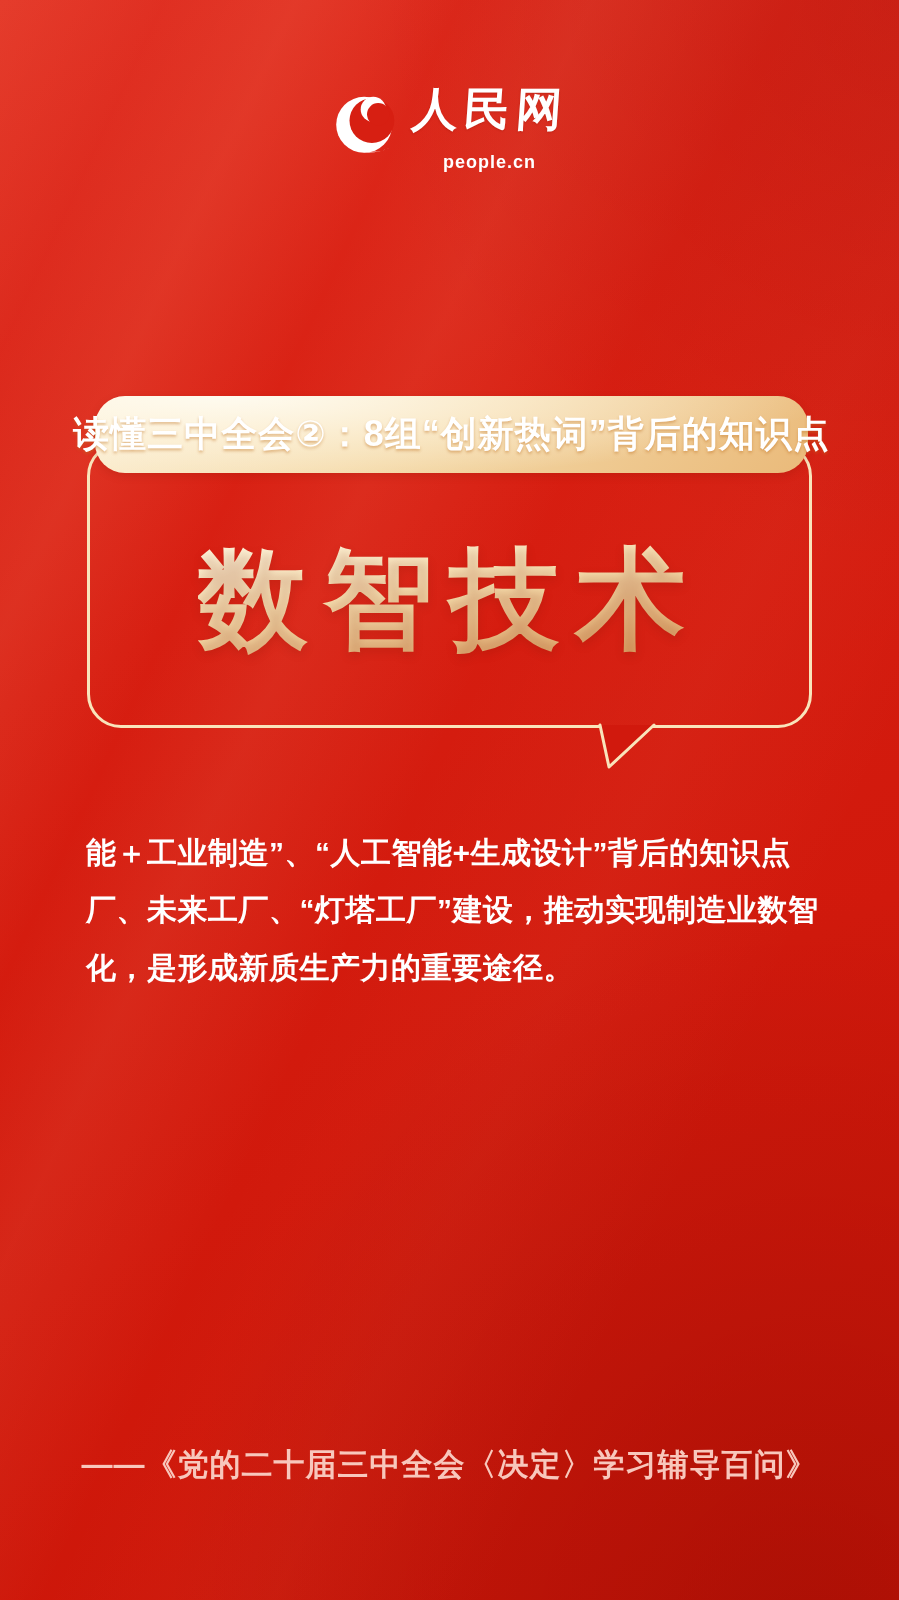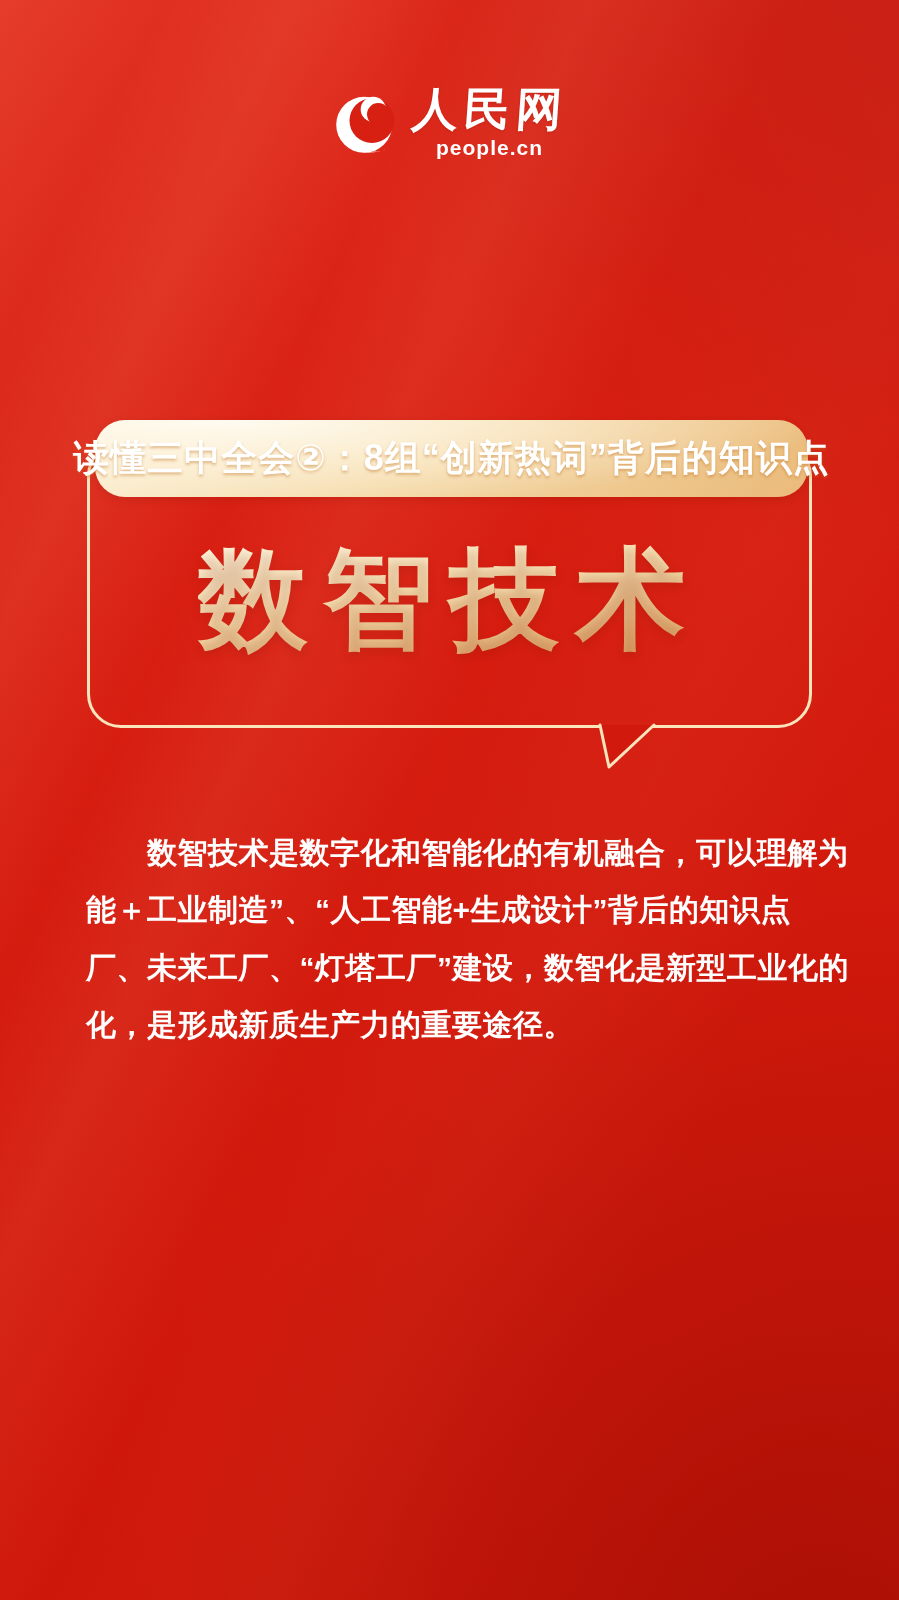--- a/index.html
+++ b/index.html
@@ -41,39 +41,39 @@
     color: #ffffff;
     font-size: 46px;
     font-weight: 800;
     letter-spacing: 6px;
     line-height: 1.1;
     transform: skewX(-4deg);
     text-shadow: 0 1px 2px rgba(140,20,0,0.3);
   }
   .logo-domain {
     color: #ffffff;
-    font-size: 21px;
+    font-size: 18px;
     font-weight: 700;
     letter-spacing: 1px;
-    margin-top: 1px;
+    margin-top: 17px;
   }
 
   
   .bubble {
     position: absolute;
     left: 87px; top: 442px;
     width: 725px; height: 286px;
     border: 3px solid #f9e4bb;
     border-radius: 34px;
   }
   .bubble-tail { position: absolute; left: 596px; top: 710px; width: 64px; height: 64px; }
 
   .badge {
     position: absolute;
-    left: 95px; top: 420px;
+    left: 95px; top: 396px;
     width: 713px; height: 77px;
     border-radius: 30px;
     background:
       radial-gradient(120% 160% at 18% 0%, rgba(255,252,242,0.95) 0%, rgba(255,248,230,0.55) 35%, rgba(255,240,210,0) 70%),
       linear-gradient(135deg, #fbeed2 0%, #f4d9a8 45%, #eaba7a 100%);
     box-shadow: 0 3px 8px rgba(120,20,0,0.18);
     display: flex;
     align-items: center;
     justify-content: center;
   }
@@ -162,20 +162,22 @@
 
   <div class="badge">
     <div class="badge-text">读懂三中全会②：8组“创新热词”背后的知识点</div>
   </div>
 
   <div class="headline">
     <span class="headline-title">数智技术</span>
   </div>
 
   <div class="body-text">
-    <div class="body-line">　　数智技术是数字化和智能化的有机融合，可以理解为</div>
     <div class="body-line">能＋工业制造”、“人工智能+生成设计”背后的知识点</div>
-    <div class="body-line">厂、未来工厂、“灯塔工厂”建设，数智化是新型工业化的</div>
+    <div class="body-line">厂、未来工厂、“灯塔工厂”建设，推动实现制造业数智</div>
     <div class="body-line">化，是形成新质生产力的重要途径。</div>
   </div>
 
+  <div class="footer">
+    <span class="footer-citation">——《党的二十届三中全会〈决定〉学习辅导百问》</span>
+  </div>
 
 </div>
 
 </body></html>

